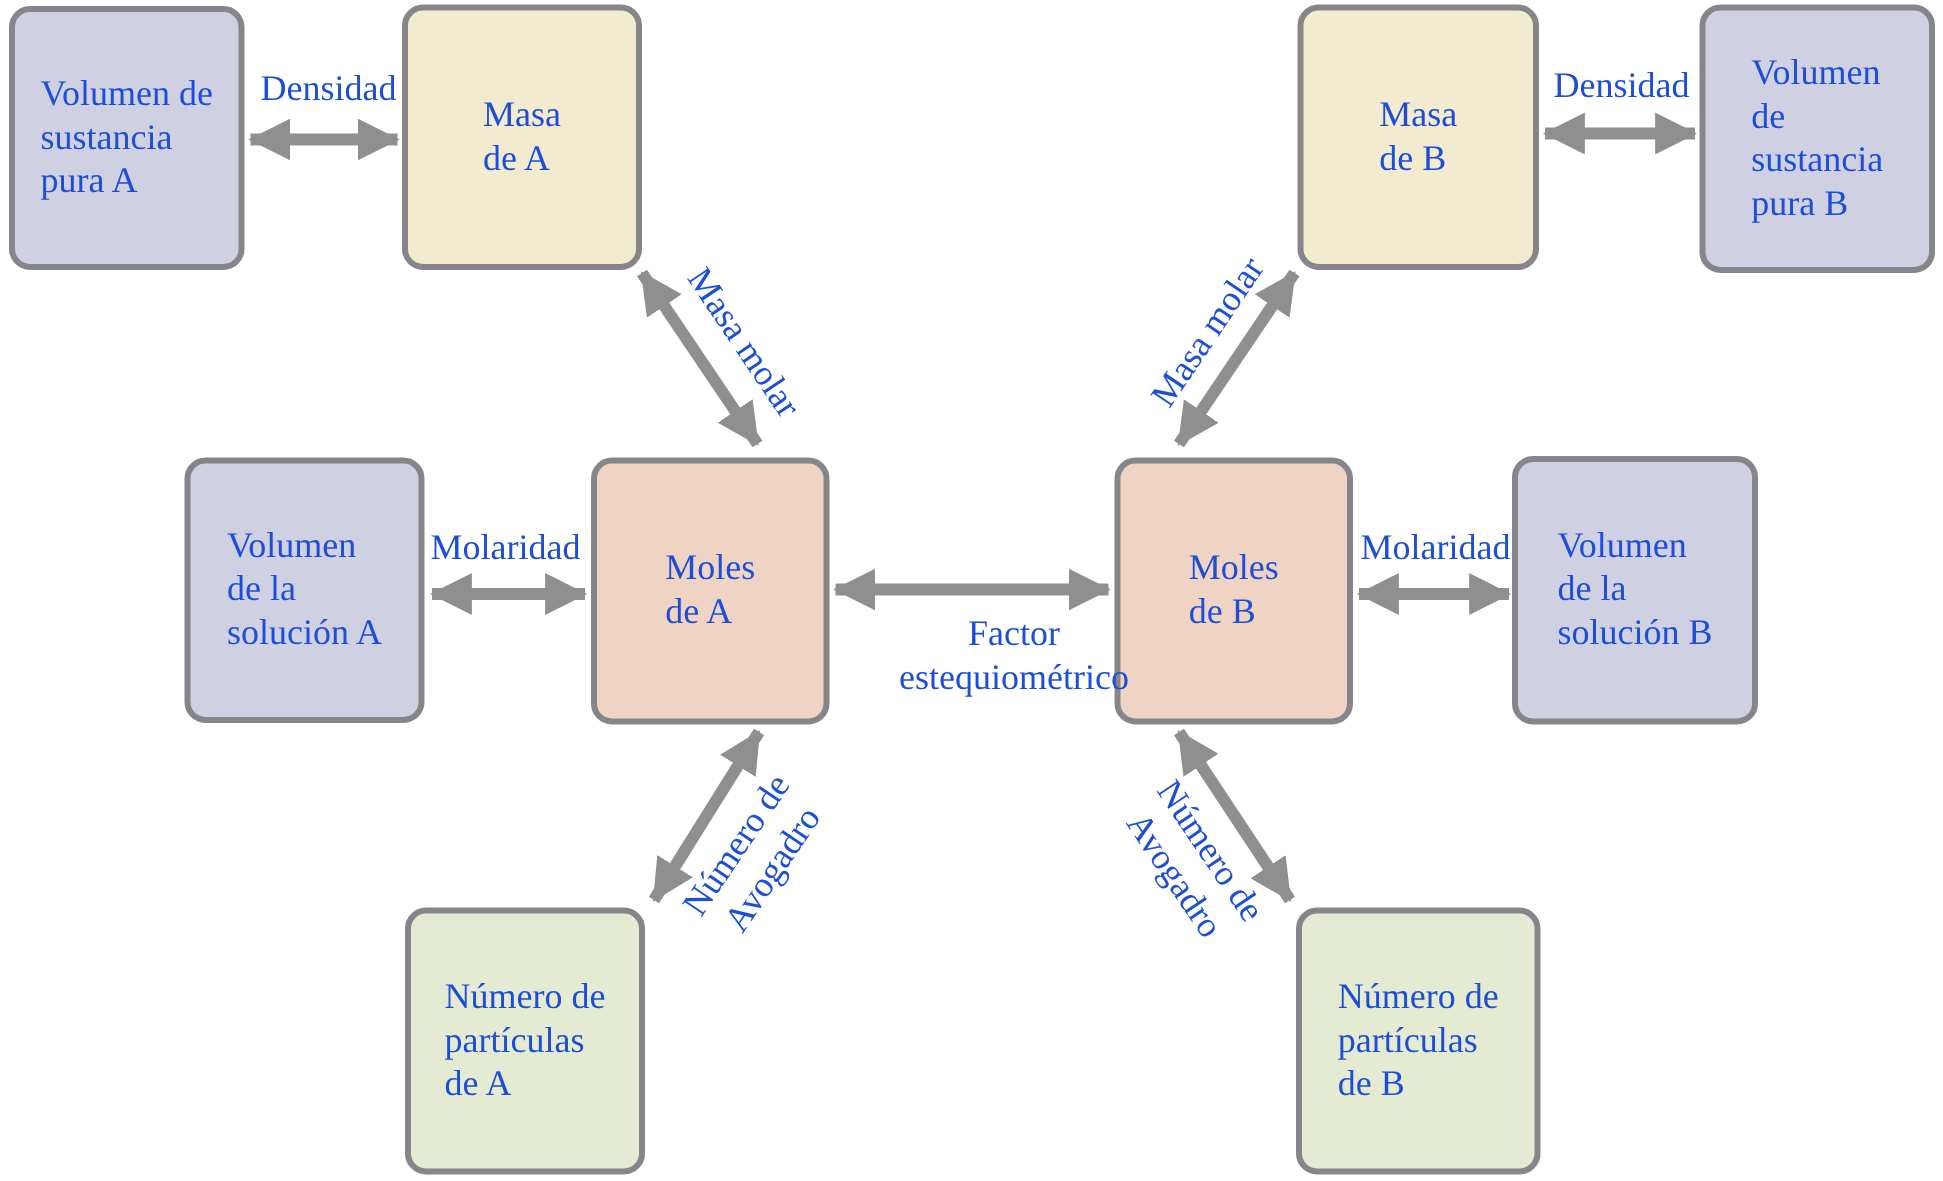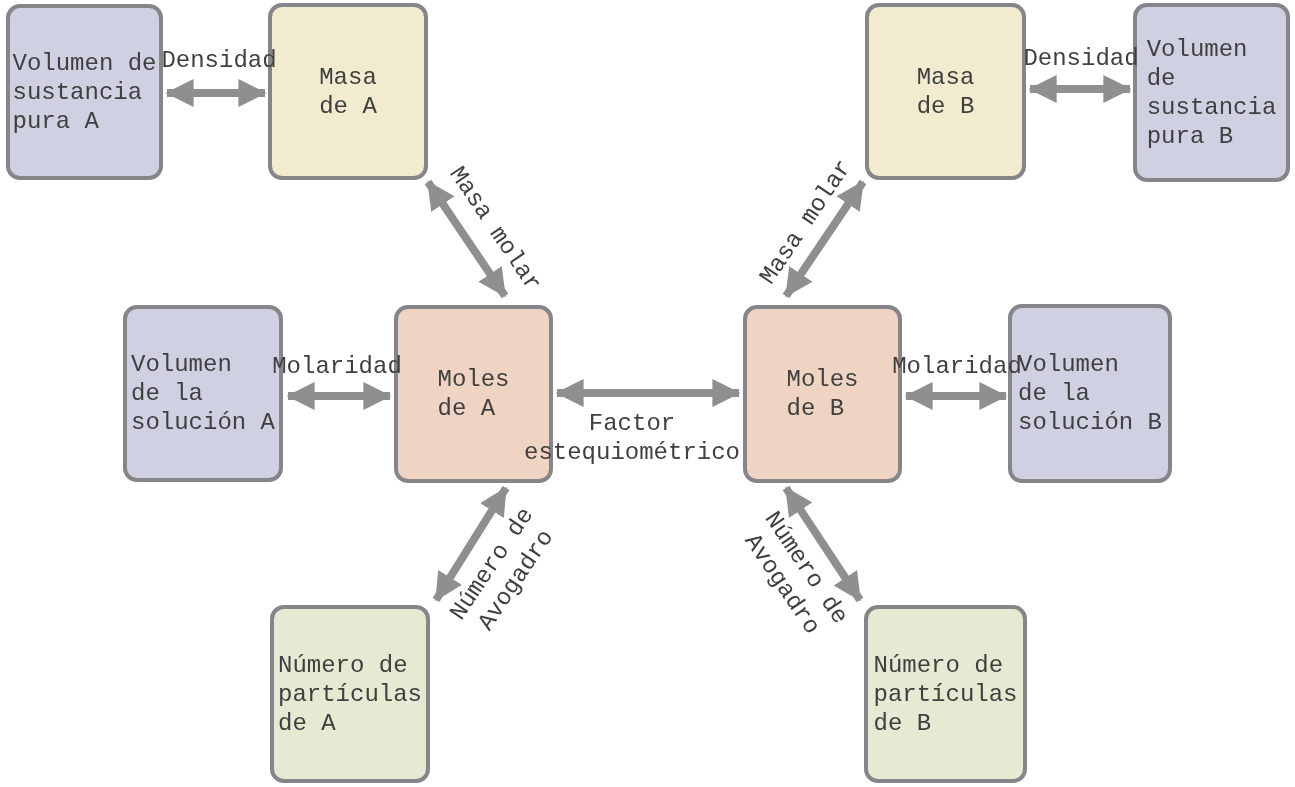--- a/index.html
+++ b/index.html
@@ -5,22 +5,22 @@
   html, body {
     margin: 0;
     padding: 0;
     background: #ffffff;
   }
   .canvas {
     position: relative;
     width: 1295px;
     height: 787px;
     background: #ffffff;
-    font-family: Liberation Mono, monospace;
-    color: #404040;
+    font-family: Liberation Serif, serif;
+    color: #1d4ed8;
     overflow: hidden;
   }
   .arrows {
     position: absolute;
     left: 0;
     top: 0;
     width: 1295px;
     height: 787px;
   }
   .arrows line {
@@ -127,21 +127,21 @@
   <div class="box" style="left: 864px; top: 605px; width: 163px; height: 178px; background-color: rgb(229, 234, 211);">
     <span class="box-text">Número de
 partículas
 de B</span>
   </div>
 
   <div class="lbl" style="left:219px;top:60px">Densidad</div>
   <div class="lbl" style="left:1081px;top:58px">Densidad</div>
   <div class="lbl" style="left:337px;top:366px">Molaridad</div>
   <div class="lbl" style="left:957px;top:366px">Molaridad</div>
-  <div class="lbl" style="left:632px;top:438px">Factor
+  <div class="lbl" style="left:676px;top:438px">Factor
 estequiométrico</div>
   <div class="lbl rot-pos" style="left:495px;top:229px">Masa molar</div>
   <div class="lbl rot-neg" style="left:806px;top:222px">Masa molar</div>
   <div class="lbl rot-neg" style="left:504px;top:572px">Número de
 Avogadro</div>
   <div class="lbl rot-pos" style="left:794px;top:576px">Número de
 Avogadro</div>
 
 </div>
 

